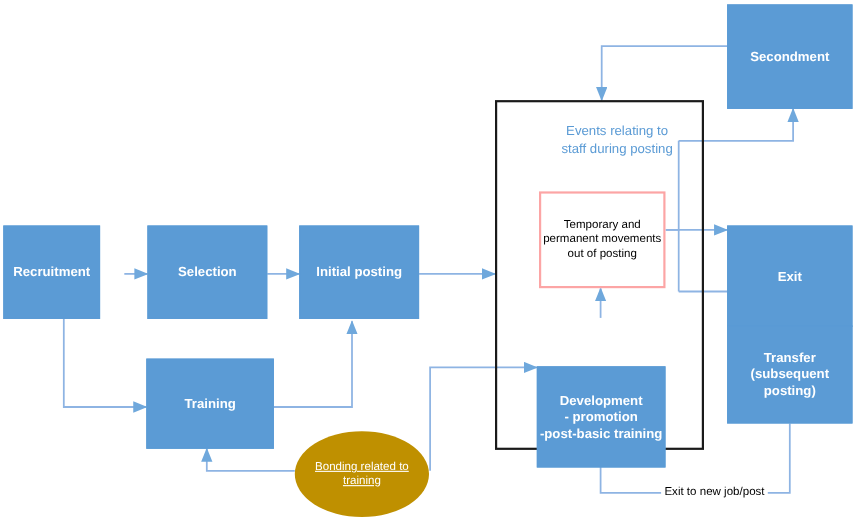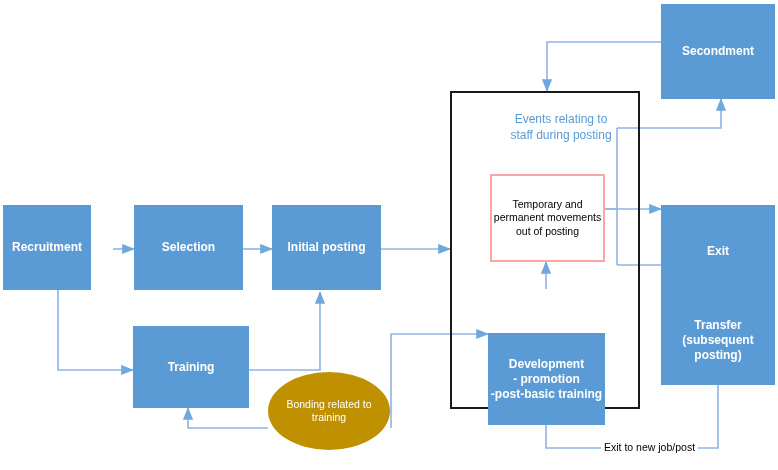--- a/index.html
+++ b/index.html
@@ -73,21 +73,21 @@
   </div>
 
   <div class="node box-blue" style="left:134px;top:205px;width:109px;height:85px;">
     <span class="lbl">Selection</span>
   </div>
 
   <div class="node box-blue" style="left:133px;top:326px;width:116px;height:82px;">
     <span class="lbl">Training</span>
   </div>
 
-  <div class="node ellipse" style="left:268px;top:372px;width:122px;height:78px;">
+  <div class="node ellipse" style="left:268px;top:392px;width:122px;height:78px;text-decoration:underline;">
     <span class="lbl">
       <span>Bonding related to</span><br>
       <span>training</span>
     </span>
   </div>
 
   <div class="node box-outer" style="left:450px;top:91px;width:190px;height:318px;display:block;">
     <div class="caption" style="top:18px;">
       <span>Events relating to</span><br>
       <span>staff during posting</span>

